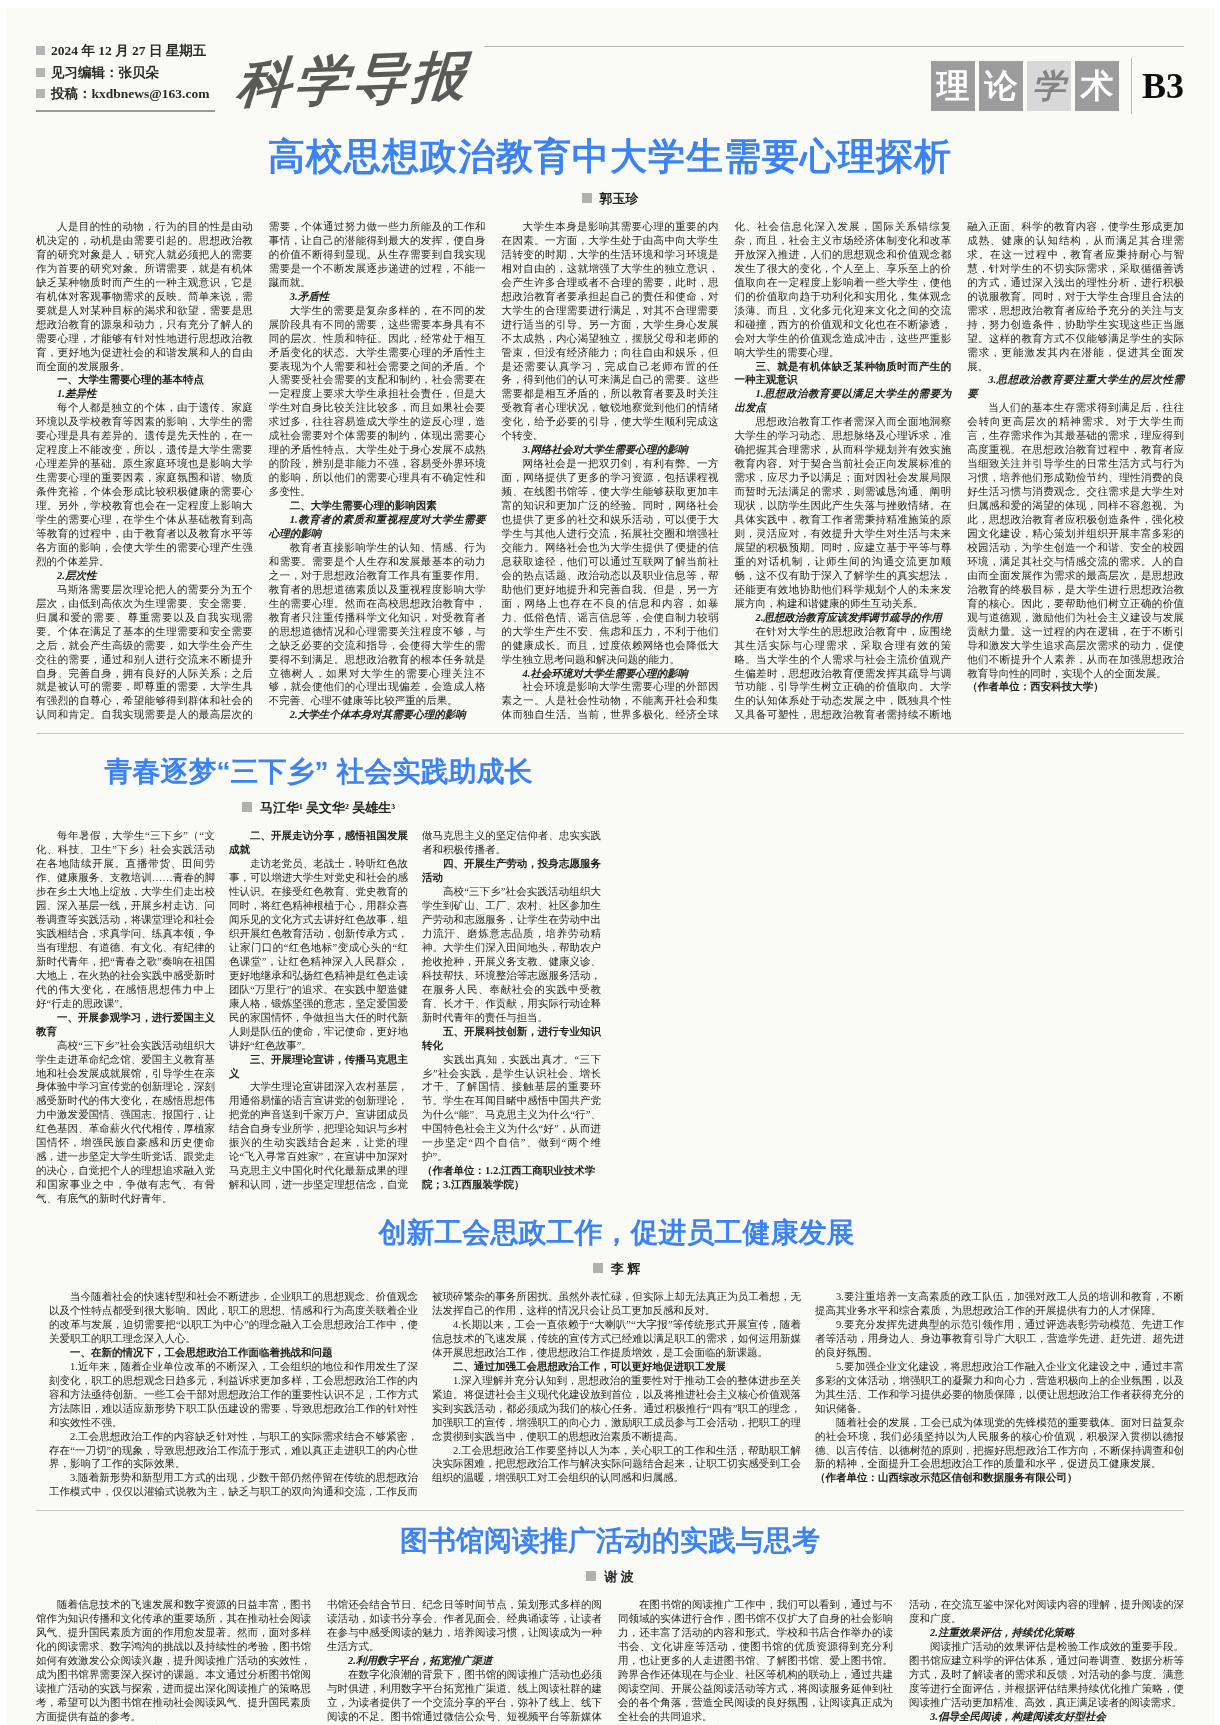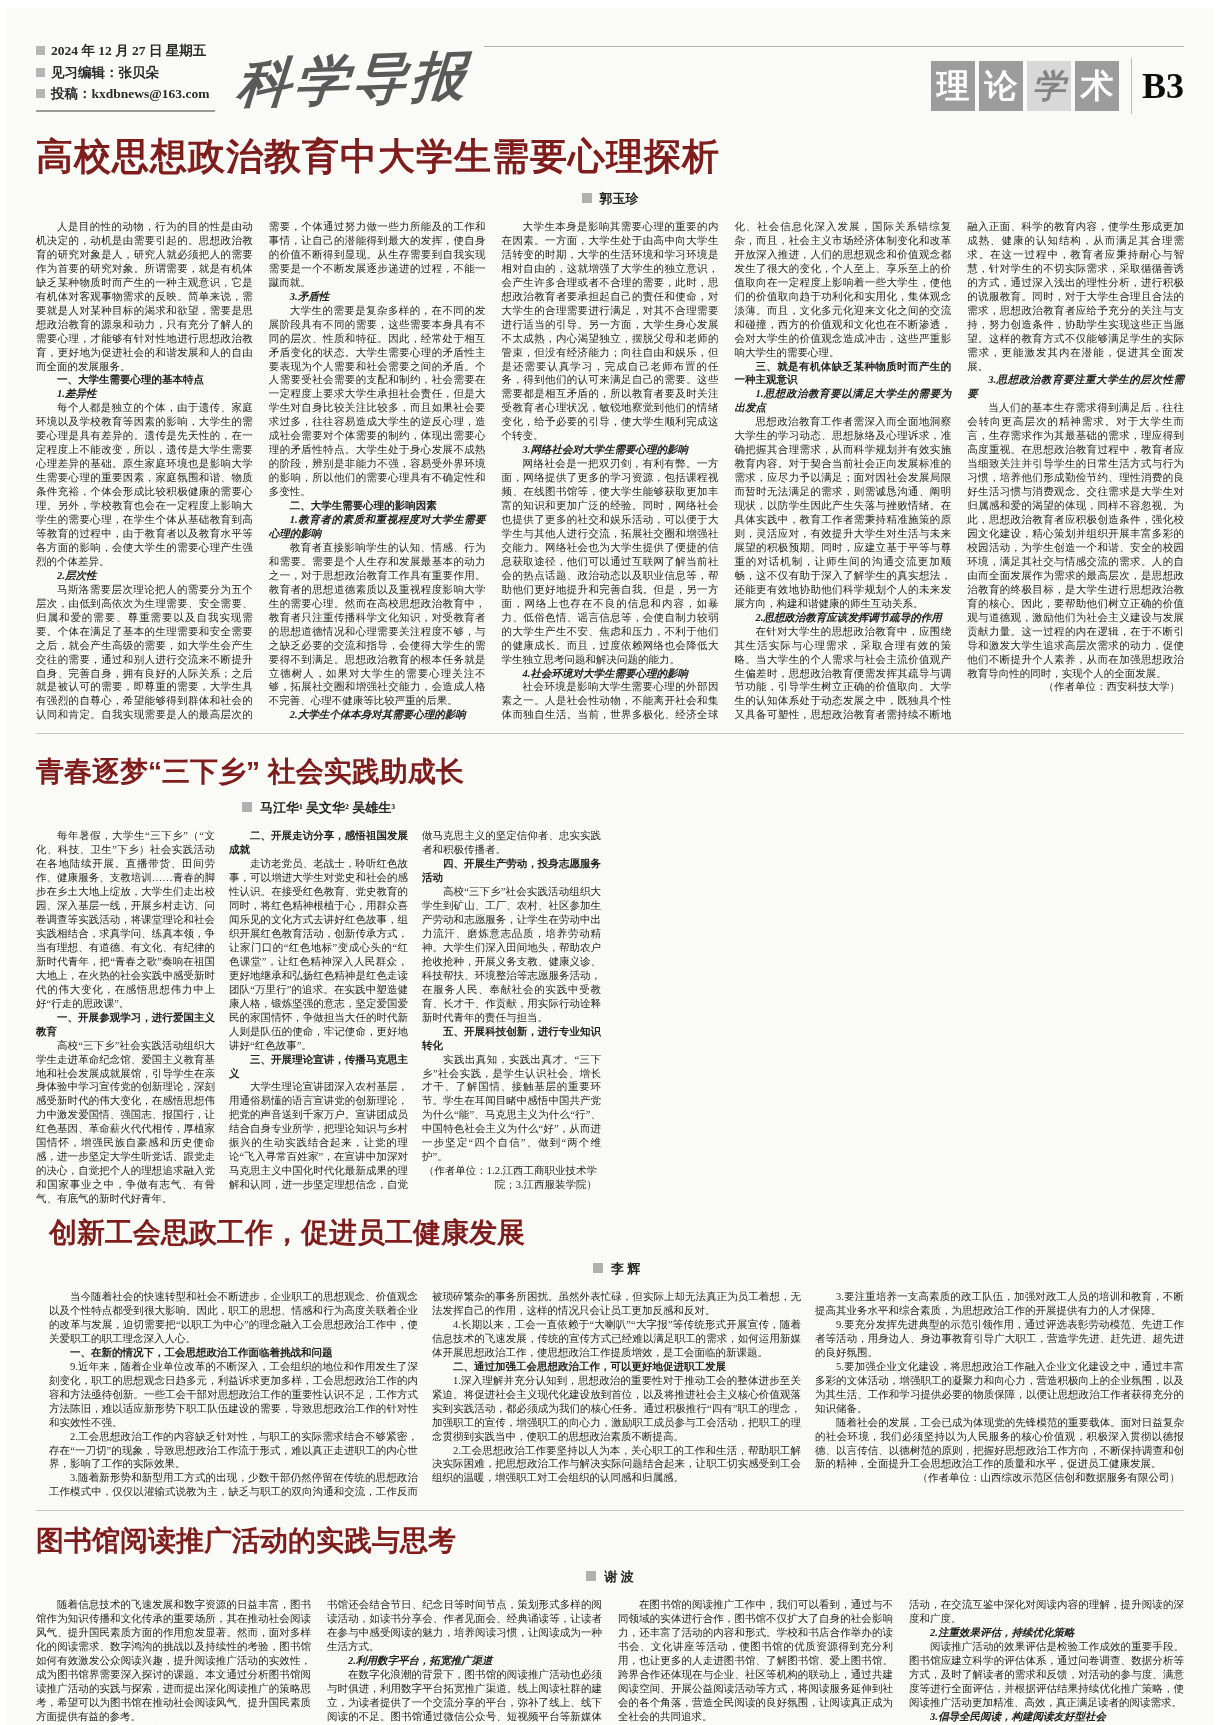--- a/index.html
+++ b/index.html
@@ -19,35 +19,35 @@
   .badge-box{width:44px;height:50px;display:flex;align-items:center;justify-content:center;
              font-size:33px;font-weight:700;color:#fff;background:#9c9c9c;margin-left:4px;
              font-family:"Liberation Sans","DejaVu Sans",sans-serif;}
   .badge-box.light{background:#d8d8d8;color:#838383;font-style:italic;
              font-family:"DejaVu Serif",serif;}
   .badge-sep{width:1px;height:56px;background:#bbb;margin:0 10px 0 12px;}
   .pageno{font-size:36px;font-weight:700;color:#0d0d0d;line-height:1;
           font-family:"Liberation Serif","DejaVu Serif",serif;}
   
   .art-title{font-family:"Liberation Sans","DejaVu Sans",sans-serif;font-weight:700;
-             text-align:left;color:#7f1d1d;margin:0;}
+             text-align:center;color:#3b82f6;margin:0;}
   .t-xl{font-size:37px;letter-spacing:1px;margin:10px 0 4px;}
   .t-lg{font-size:28px;margin:8px 0 2px;}
   .byline{text-align:center;font-size:13px;color:#232323;margin:8px 0 12px;font-weight:700;}
   .byline .bsq{display:inline-block;width:10px;height:10px;background:#b0b0b0;margin-right:8px;}
   .cols{column-gap:16px;font-size:10.5px;line-height:1.33;text-align:justify;
         word-break:break-all;color:#242424;}
   .cols5{column-count:5;}
   .cols3{column-count:3;column-gap:14px;}
   .cols4{column-count:4;}
   .pg{margin:0;text-indent:2em;}
   .pg-h1{font-weight:700;font-family:"Liberation Sans","DejaVu Sans",sans-serif;}
   .pg-h2{font-weight:700;font-style:italic;}
   .pg-fund{font-weight:700;}
-  .pg-unit{text-align:right;text-indent:0;font-weight:400;padding-right:4px;}
+  .pg-unit{text-align:left;text-indent:0;font-weight:700;padding-right:4px;}
   .hline{border:none;border-top:1px solid #c6c6c6;margin:11px 0;}
   .midwrap{display:flex;align-items:stretch;flex-direction:column;}
   .mid-left{width:578px;padding-right:13px;box-sizing:border-box;}
   .vline{width:1px;background:#c9c9c9;}
   .mid-right{flex:1;padding-left:13px;box-sizing:border-box;}
 </style>
 </head>
 <body>
 
 <div class="page">
@@ -77,21 +77,21 @@
         <p class="pg pg-p">人是目的性的动物，行为的目的性是由动机决定的，动机是由需要引起的。思想政治教育的研究对象是人，研究人就必须把人的需要作为首要的研究对象。所谓需要，就是有机体缺乏某种物质时而产生的一种主观意识，它是有机体对客观事物需求的反映。简单来说，需要就是人对某种目标的渴求和欲望，需要是思想政治教育的源泉和动力，只有充分了解人的需要心理，才能够有针对性地进行思想政治教育，更好地为促进社会的和谐发展和人的自由而全面的发展服务。</p>
         <p class="pg pg-h1">一、大学生需要心理的基本特点</p>
         <p class="pg pg-h2">1.差异性</p>
         <p class="pg pg-p">每个人都是独立的个体，由于遗传、家庭环境以及学校教育等因素的影响，大学生的需要心理是具有差异的。遗传是先天性的，在一定程度上不能改变，所以，遗传是大学生需要心理差异的基础。原生家庭环境也是影响大学生需要心理的重要因素，家庭氛围和谐、物质条件充裕，个体会形成比较积极健康的需要心理。另外，学校教育也会在一定程度上影响大学生的需要心理，在学生个体从基础教育到高等教育的过程中，由于教育者以及教育水平等各方面的影响，会使大学生的需要心理产生强烈的个体差异。</p>
         <p class="pg pg-h2">2.层次性</p>
         <p class="pg pg-p">马斯洛需要层次理论把人的需要分为五个层次，由低到高依次为生理需要、安全需要、归属和爱的需要、尊重需要以及自我实现需要。个体在满足了基本的生理需要和安全需要之后，就会产生高级的需要，如大学生会产生交往的需要，通过和别人进行交流来不断提升自身、完善自身，拥有良好的人际关系；之后就是被认可的需要，即尊重的需要，大学生具有强烈的自尊心，希望能够得到群体和社会的认同和肯定。自我实现需要是人的最高层次的需要，个体通过努力做一些力所能及的工作和事情，让自己的潜能得到最大的发挥，使自身的价值不断得到显现。从生存需要到自我实现需要是一个不断发展逐步递进的过程，不能一蹴而就。</p>
         <p class="pg pg-h2">3.矛盾性</p>
         <p class="pg pg-p">大学生的需要是复杂多样的，在不同的发展阶段具有不同的需要，这些需要本身具有不同的层次、性质和特征。因此，经常处于相互矛盾变化的状态。大学生需要心理的矛盾性主要表现为个人需要和社会需要之间的矛盾。个人需要受社会需要的支配和制约，社会需要在一定程度上要求大学生承担社会责任，但是大学生对自身比较关注比较多，而且如果社会要求过多，往往容易造成大学生的逆反心理，造成社会需要对个体需要的制约，体现出需要心理的矛盾性特点。大学生处于身心发展不成熟的阶段，辨别是非能力不强，容易受外界环境的影响，所以他们的需要心理具有不确定性和多变性。</p>
         <p class="pg pg-h1">二、大学生需要心理的影响因素</p>
         <p class="pg pg-h2">1.教育者的素质和重视程度对大学生需要心理的影响</p>
-        <p class="pg pg-p">教育者直接影响学生的认知、情感、行为和需要。需要是个人生存和发展最基本的动力之一，对于思想政治教育工作具有重要作用。教育者的思想道德素质以及重视程度影响大学生的需要心理。然而在高校思想政治教育中，教育者只注重传播科学文化知识，对受教育者的思想道德情况和心理需要关注程度不够，与之缺乏必要的交流和指导，会使得大学生的需要得不到满足。思想政治教育的根本任务就是立德树人，如果对大学生的需要心理关注不够，拓展社交圈和增强社交能力，会造成人格不完善、心理不健康等比较严重的后果。</p>
+        <p class="pg pg-p">教育者直接影响学生的认知、情感、行为和需要。需要是个人生存和发展最基本的动力之一，对于思想政治教育工作具有重要作用。教育者的思想道德素质以及重视程度影响大学生的需要心理。然而在高校思想政治教育中，教育者只注重传播科学文化知识，对受教育者的思想道德情况和心理需要关注程度不够，与之缺乏必要的交流和指导，会使得大学生的需要得不到满足。思想政治教育的根本任务就是立德树人，如果对大学生的需要心理关注不够，就会使他们的心理出现偏差，会造成人格不完善、心理不健康等比较严重的后果。</p>
         <p class="pg pg-h2">2.大学生个体本身对其需要心理的影响</p>
         <p class="pg pg-p">大学生本身是影响其需要心理的重要的内在因素。一方面，大学生处于由高中向大学生活转变的时期，大学的生活环境和学习环境是相对自由的，这就增强了大学生的独立意识，会产生许多合理或者不合理的需要，此时，思想政治教育者要承担起自己的责任和使命，对大学生的合理需要进行满足，对其不合理需要进行适当的引导。另一方面，大学生身心发展不太成熟，内心渴望独立，摆脱父母和老师的管束，但没有经济能力；向往自由和娱乐，但是还需要认真学习，完成自己老师布置的任务，得到他们的认可来满足自己的需要。这些需要都是相互矛盾的，所以教育者要及时关注受教育者心理状况，敏锐地察觉到他们的情绪变化，给予必要的引导，使大学生顺利完成这个转变。</p>
         <p class="pg pg-h2">3.网络社会对大学生需要心理的影响</p>
         <p class="pg pg-p">网络社会是一把双刃剑，有利有弊。一方面，网络提供了更多的学习资源，包括课程视频、在线图书馆等，使大学生能够获取更加丰富的知识和更加广泛的经验。同时，网络社会也提供了更多的社交和娱乐活动，可以便于大学生与其他人进行交流，拓展社交圈和增强社交能力。网络社会也为大学生提供了便捷的信息获取途径，他们可以通过互联网了解当前社会的热点话题、政治动态以及职业信息等，帮助他们更好地提升和完善自我。但是，另一方面，网络上也存在不良的信息和内容，如暴力、低俗色情、谣言信息等，会使自制力较弱的大学生产生不安、焦虑和压力，不利于他们的健康成长。而且，过度依赖网络也会降低大学生独立思考问题和解决问题的能力。</p>
         <p class="pg pg-h2">4.社会环境对大学生需要心理的影响</p>
         <p class="pg pg-p">社会环境是影响大学生需要心理的外部因素之一。人是社会性动物，不能离开社会和集体而独自生活。当前，世界多极化、经济全球化、社会信息化深入发展，国际关系错综复杂，而且，社会主义市场经济体制变化和改革开放深入推进，人们的思想观念和价值观念都发生了很大的变化，个人至上、享乐至上的价值取向在一定程度上影响着一些大学生，使他们的价值取向趋于功利化和实用化，集体观念淡薄。而且，文化多元化迎来文化之间的交流和碰撞，西方的价值观和文化也在不断渗透，会对大学生的价值观念造成冲击，这些严重影响大学生的需要心理。</p>
         <p class="pg pg-h1">三、就是有机体缺乏某种物质时而产生的一种主观意识</p>
         <p class="pg pg-h2">1.思想政治教育要以满足大学生的需要为出发点</p>
         <p class="pg pg-p">思想政治教育工作者需深入而全面地洞察大学生的学习动态、思想脉络及心理诉求，准确把握其合理需求，从而科学规划并有效实施教育内容。对于契合当前社会正向发展标准的需求，应尽力予以满足；面对因社会发展局限而暂时无法满足的需求，则需诚恳沟通、阐明现状，以防学生因此产生失落与挫败情绪。在具体实践中，教育工作者需秉持精准施策的原则，灵活应对，有效提升大学生对生活与未来展望的积极预期。同时，应建立基于平等与尊重的对话机制，让师生间的沟通交流更加顺畅，这不仅有助于深入了解学生的真实想法，还能更有效地协助他们科学规划个人的未来发展方向，构建和谐健康的师生互动关系。</p>
         <p class="pg pg-h2">2.思想政治教育应该发挥调节疏导的作用</p>
@@ -123,21 +123,21 @@
           <p class="pg pg-unit">（作者单位：1.2.江西工商职业技术学院；3.江西服装学院）</p>
         </div>
     </section>
     <div class="vline"></div>
     <section class="mid-right">
       <h2 class="art-title t-lg">创新工会思政工作，促进员工健康发展</h2>
       <div class="byline"><span class="bsq"></span><span>李 辉</span></div>
       <div class="cols cols3">
           <p class="pg pg-p">当今随着社会的快速转型和社会不断进步，企业职工的思想观念、价值观念以及个性特点都受到很大影响。因此，职工的思想、情感和行为高度关联着企业的改革与发展，迫切需要把“以职工为中心”的理念融入工会思想政治工作中，使关爱职工的职工理念深入人心。</p>
           <p class="pg pg-h1">一、在新的情况下，工会思想政治工作面临着挑战和问题</p>
-          <p class="pg pg-p">9.近年来，随着企业单位改革的不断深入，工会组织的地位和作用发生了深刻变化，职工的思想观念日趋多元，利益诉求更加多样，工会思想政治工作的内容和方法亟待创新。一些工会干部对思想政治工作的重要性认识不足，工作方式方法陈旧，难以适应新形势下职工队伍建设的需要，导致思想政治工作的针对性和实效性不强。</p>
+          <p class="pg pg-p">1.近年来，随着企业单位改革的不断深入，工会组织的地位和作用发生了深刻变化，职工的思想观念日趋多元，利益诉求更加多样，工会思想政治工作的内容和方法亟待创新。一些工会干部对思想政治工作的重要性认识不足，工作方式方法陈旧，难以适应新形势下职工队伍建设的需要，导致思想政治工作的针对性和实效性不强。</p>
           <p class="pg pg-p">2.工会思想政治工作的内容缺乏针对性，与职工的实际需求结合不够紧密，存在“一刀切”的现象，导致思想政治工作流于形式，难以真正走进职工的内心世界，影响了工作的实际效果。</p>
           <p class="pg pg-p">3.随着新形势和新型用工方式的出现，少数干部仍然停留在传统的思想政治工作模式中，仅仅以灌输式说教为主，缺乏与职工的双向沟通和交流，工作反而被琐碎繁杂的事务所困扰。虽然外表忙碌，但实际上却无法真正为员工着想，无法发挥自己的作用，这样的情况只会让员工更加反感和反对。</p>
           <p class="pg pg-p">4.长期以来，工会一直依赖于“大喇叭”“大字报”等传统形式开展宣传，随着信息技术的飞速发展，传统的宣传方式已经难以满足职工的需求，如何运用新媒体开展思想政治工作，使思想政治工作提质增效，是工会面临的新课题。</p>
           <p class="pg pg-h1">二、通过加强工会思想政治工作，可以更好地促进职工发展</p>
           <p class="pg pg-p">1.深入理解并充分认知到，思想政治的重要性对于推动工会的整体进步至关紧迫。将促进社会主义现代化建设放到首位，以及将推进社会主义核心价值观落实到实践活动，都必须成为我们的核心任务。通过积极推行“四有”职工的理念，加强职工的宣传，增强职工的向心力，激励职工成员参与工会活动，把职工的理念贯彻到实践当中，使职工的思想政治素质不断提高。</p>
           <p class="pg pg-p">2.工会思想政治工作要坚持以人为本，关心职工的工作和生活，帮助职工解决实际困难，把思想政治工作与解决实际问题结合起来，让职工切实感受到工会组织的温暖，增强职工对工会组织的认同感和归属感。</p>
           <p class="pg pg-p">3.要注重培养一支高素质的政工队伍，加强对政工人员的培训和教育，不断提高其业务水平和综合素质，为思想政治工作的开展提供有力的人才保障。</p>
           <p class="pg pg-p">9.要充分发挥先进典型的示范引领作用，通过评选表彰劳动模范、先进工作者等活动，用身边人、身边事教育引导广大职工，营造学先进、赶先进、超先进的良好氛围。</p>
           <p class="pg pg-p">5.要加强企业文化建设，将思想政治工作融入企业文化建设之中，通过丰富多彩的文体活动，增强职工的凝聚力和向心力，营造积极向上的企业氛围，以及为其生活、工作和学习提供必要的物质保障，以便让思想政治工作者获得充分的知识储备。</p>
           <p class="pg pg-p">随着社会的发展，工会已成为体现党的先锋模范的重要载体。面对日益复杂的社会环境，我们必须坚持以为人民服务的核心价值观，积极深入贯彻以德报德、以言传信、以德树范的原则，把握好思想政治工作方向，不断保持调查和创新的精神，全面提升工会思想政治工作的质量和水平，促进员工健康发展。</p>

